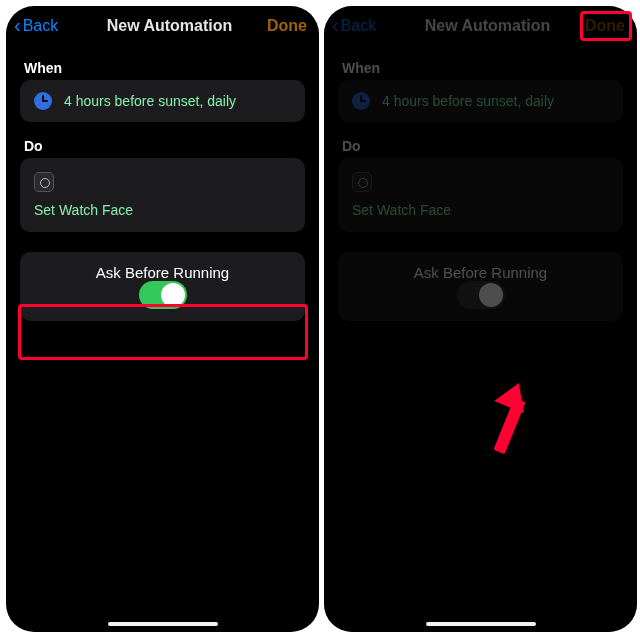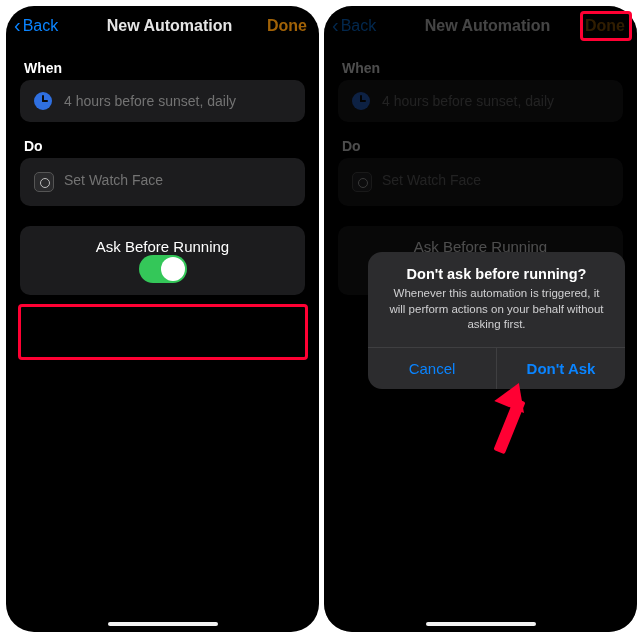--- a/index.html
+++ b/index.html
@@ -51,24 +51,24 @@
     padding: 16px 18px 4px;
   }
   .card {
     background: #1c1c1e;
     border-radius: 10px;
     margin: 0 14px;
     padding: 12px 14px;
     display: flex;
     align-items: center;
     gap: 12px;
-    color: #737373;
+    color: #86efac;
     font-size: 14px;
   }
-  .card.tall { align-items: flex-start; gap: 10px; padding: 14px; }
+  .card.tall { flex-direction: column; align-items: flex-start; gap: 10px; padding: 14px; }
   .clock-icon {
     width: 18px; height: 18px; border-radius: 50%;
     background: #2f6fe0; position: relative; flex-shrink: 0;
   }
   .clock-icon::before, .clock-icon::after {
     content:''; position:absolute; background:#0b0b0c;
   }
   .clock-icon::before { left:8px; top:3px; width:2px; height:7px; border-radius:1px; }
   .clock-icon::after  { left:8px; top:8px; width:6px; height:2px; border-radius:1px; }
   .watch-icon {
@@ -198,28 +198,20 @@
         <span>Set Watch Face</span>
       </div>
 
       <div class="row">
         <span>Ask Before Running</span>
         <span class="toggle off"></span>
       </div>
     </div>
 
     <div class="dim"></div>
-    <div class="dialog">
-      <div class="tt">Don't ask before running?</div>
-      <div class="msg">Whenever this automation is triggered, it will perform actions on your behalf without asking first.</div>
-      <div class="btns">
-        <div class="btn">Cancel</div>
-        <div class="btn">Don't Ask</div>
-      </div>
-    </div>
 
     <div class="home-ind"></div>
   </div>
 
   <div class="hl ask"></div>
   <div class="hl done"></div>
   <div class="arrow">
     <div class="head"></div>
       <div class="shaft"></div>
   </div>

